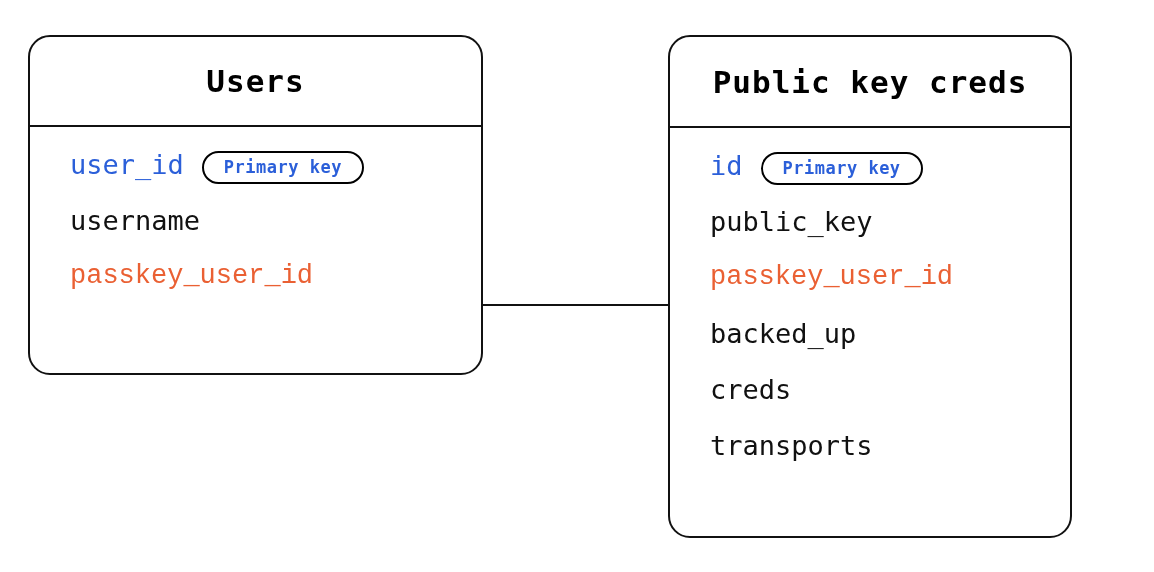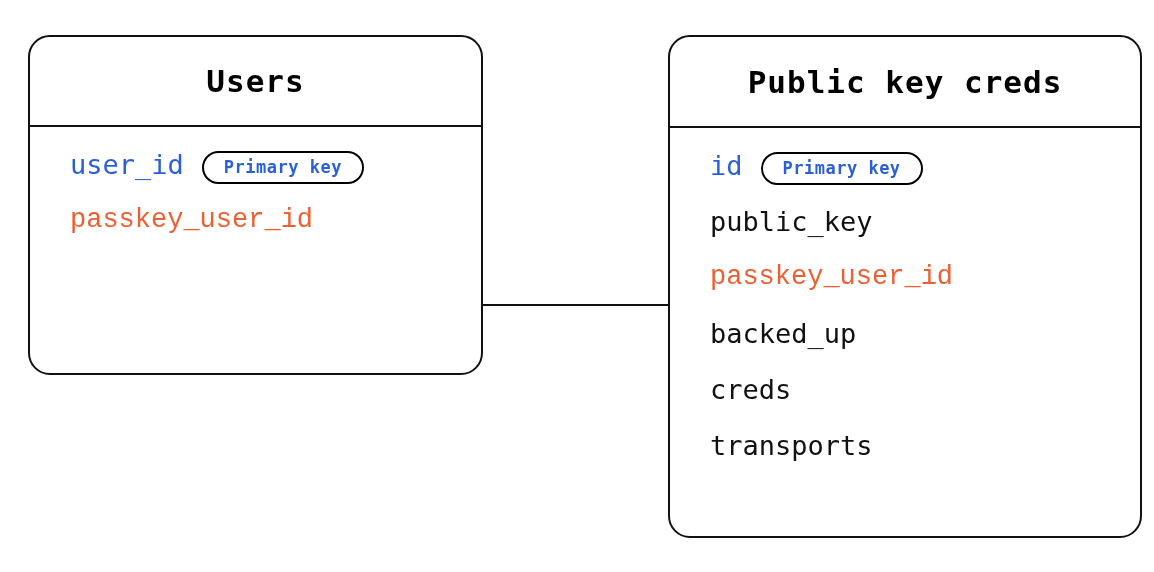--- a/index.html
+++ b/index.html
@@ -101,21 +101,21 @@
     top: 35px;
     width: 455px;
     height: 340px;
   }
   #entity-users .entity-header { height: 90px; }
   #entity-users .entity-fields { height: 245px; }
 
   #entity-public-key-creds {
     left: 668px;
     top: 35px;
-    width: 474px;
+    width: 404px;
     height: 503px;
   }
   #entity-public-key-creds .entity-header { height: 91px; }
   #entity-public-key-creds .entity-fields { height: 410px; }
 
   #relation-users-creds {
     left: 481px;
     top: 304px;
     width: 189px;
   }
@@ -131,20 +131,23 @@
     <div class="entity-header">
       <span class="entity-title">Users</span>
     </div>
     <div class="entity-fields">
 
       <div class="field-row">
         <span class="field-name is-pk">user_id</span>
         <span class="pk-badge">Primary key</span>
       </div>
 
+      <div class="field-row">
+        <span class="field-name is-plain">username</span>
+      </div>
 
       <div class="field-row">
         <span class="field-name is-fk">passkey_user_id</span>
       </div>
 
     </div>
   </div>
 
   <div class="entity" id="entity-public-key-creds">
     <div class="entity-header">

